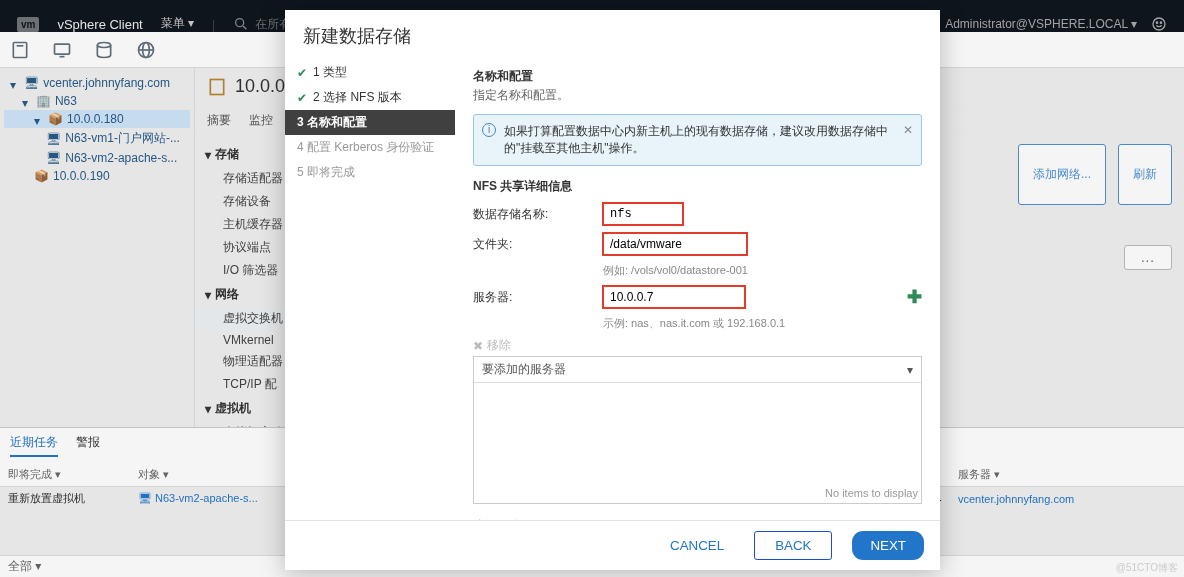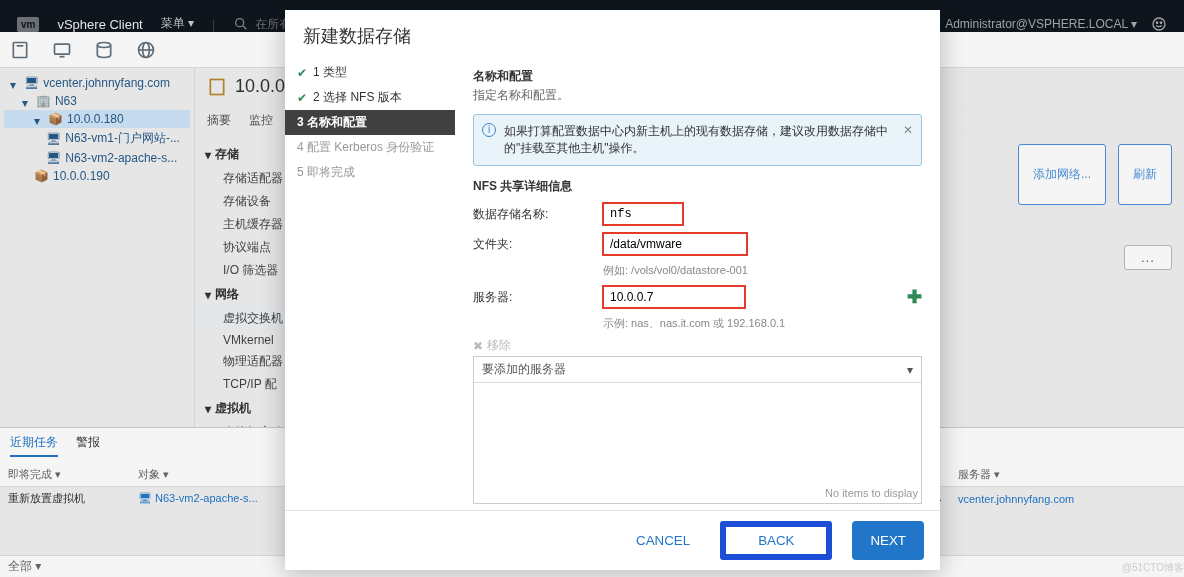--- a/index.html
+++ b/index.html
@@ -64,23 +64,23 @@
   .hint{color:#888;margin-left:130px;font-size:11px}
   .addbtn{color:#2e8b57;font-size:18px;font-weight:bold;margin-left:8px}
   .remove{color:#c33;display:flex;align-items:center;gap:4px;margin:6px 0 2px}
   .remove.disabled{color:#bbb}
   .srvbox{border:1px solid #ccc;height:148px;position:relative}
   .srvhead{border-bottom:1px solid #ddd;padding:4px 8px;color:#555;display:flex;justify-content:space-between;align-items:center}
   .noitems{position:absolute;bottom:4px;right:3px;color:#999;font-size:11px}
   .mform .chk{display:flex;align-items:flex-end;gap:6px;margin-top:4px}
   .mfooter{border-top:1px solid #e4e4e4;padding:10px 16px;display:flex;justify-content:flex-end;gap:20px}
   .mfooter .cancel{color:#2276c9;background:none;border:none;padding:6px 10px}
-  .mfooter .back{border:6px solid #1d4ed8;color:#2276c9;background:#fff;padding:6px 32px;border-radius:3px}
-  .mfooter .next{background:#2276c9;color:#fff;border:none;padding:6px 18px;border-radius:4px}
-  .watermark{position:absolute;right:0;bottom:2px;color:#ccc;font-size:10px}
+  .mfooter .back{border:1px solid #1d4ed8;color:#2276c9;background:#fff;padding:6px 20px;border-radius:3px}
+  .mfooter .next{background:#2276c9;color:#fff;border:none;padding:6px 18px;border-radius:11px}
+  .watermark{position:absolute;right:6px;bottom:2px;color:#ccc;font-size:10px}
 </style>
 </head>
 <body>
 
 <div class="topbar">
   <span class="vm-logo">vm</span>
   <span class="title">vSphere Client</span>
   <span class="menu"><span>菜单</span> ▾</span>
   <span style="color:#444">|</span>
   <div class="search">

